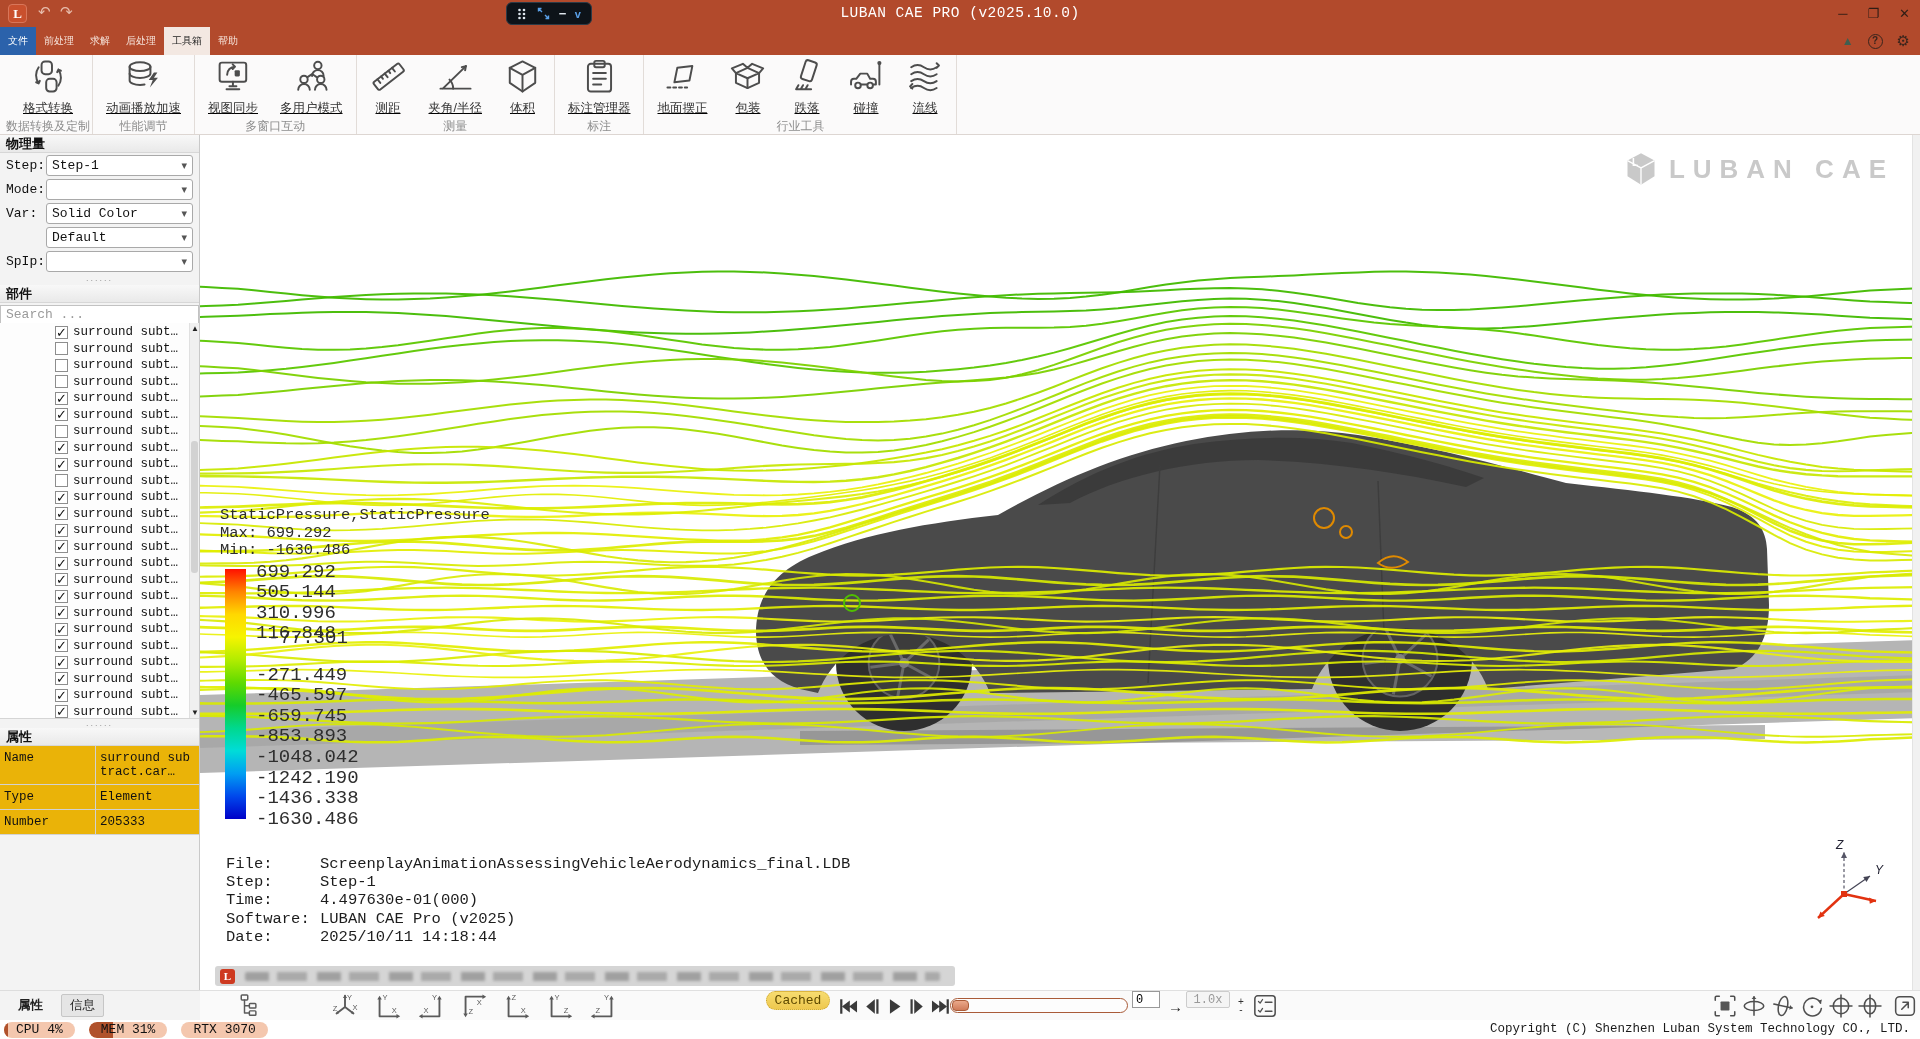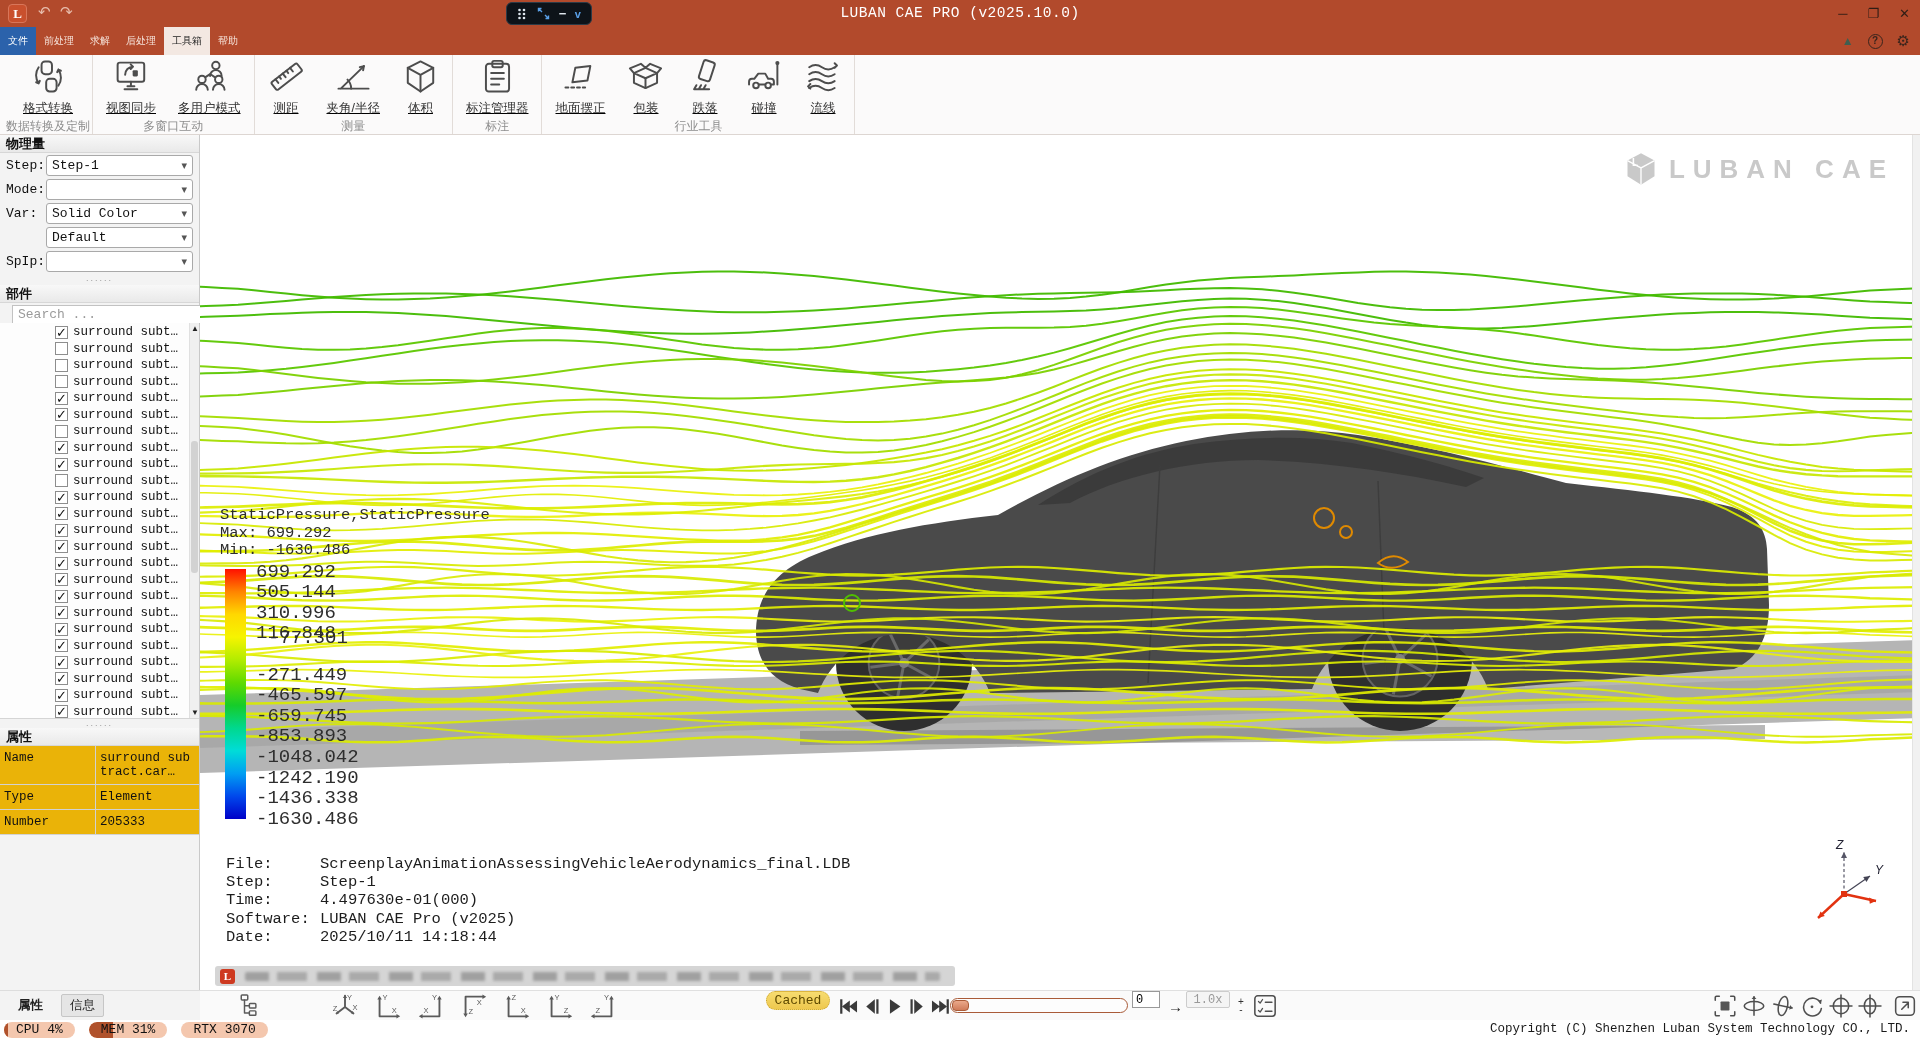--- a/index.html
+++ b/index.html
@@ -58,21 +58,21 @@
   .physics-fields { position:absolute; left:0; top:18px; width:100%; }
   .pfrow { display:flex; align-items:center; height:24px; padding:0 6px; }
   .pflabel { width:40px; font-size:13px; color:#111; font-family:"Liberation Mono",monospace; }
   .combo { flex:1; height:21px; background:#fff; border:1px solid #a9a9a9; border-radius:3px;
            display:flex; align-items:center; padding:0 5px; cursor:default; }
   .cval { flex:1; font-size:13px; font-family:"Liberation Mono",monospace; color:#111;
           white-space:nowrap; overflow:hidden; }
   .caret { color:#555; font-size:11px; }
   .dots-handle { text-align:center; color:#9a9a9a; font-size:9px; letter-spacing:2px; height:9px; line-height:6px; }
   .parts-hd { position:absolute; top:150px; left:0; width:100%; }
-  .search-box { position:absolute; top:169px; left:12px; width:100%; height:19px; }
+  .search-box { position:absolute; top:169px; left:0; width:100%; height:19px; }
   .search-box input { width:100%; height:100%; border:1px solid #c2c2c2; background:#fff;
                       font-size:13px; font-family:"Liberation Mono",monospace; color:#333; padding:0 5px; }
   .search-box input::placeholder { color:#9a9a9a; }
   .parts-wrap { position:absolute; top:188px; left:0; width:100%; height:396px; background:#fdfdfd;
                 border-bottom:1px solid #d5d5d5; overflow:hidden; }
   .parts-list { position:absolute; left:0; top:1px; width:190px; }
   .prow { display:flex; align-items:center; height:16.5px; padding-left:55px; }
   .cb { width:13px; height:13px; border:1px solid #8d8d8d; background:#fff; margin-right:5px;
         position:relative; flex:none; }
   .cb.checked::after { content:"✓"; position:absolute; left:0px; top:-2px; font-size:13px;
@@ -222,20 +222,34 @@
             <div class="rbtn">
               <span class="ricon"><svg viewBox="0 0 32 32">
                   <rect x="10" y="3" width="9" height="11" rx="3"></rect>
                   <rect x="14" y="18" width="9" height="11" rx="3"></rect>
                   <path d="M7.5 8c-3 4.2-3 9.8 0 14M7.5 22l-2.2-1M7.5 22l1-2.3M24.5 24c3-4.2 3-9.8 0-14M24.5 10l2.2 1M24.5 10l-1 2.3"></path>
                 </svg></span>
               <div class="rlabel">格式转换</div>
             </div>
           </div>
           <div class="rgname">数据转换及定制</div>
+        </div>
+        <div class="rgroup">
+          <div class="rbtns">
+            <div class="rbtn">
+              <span class="ricon"><svg viewBox="0 0 32 32">
+                  <ellipse cx="13" cy="7.5" rx="9" ry="3.8"></ellipse>
+                  <path d="M4 7.5v6c0 2.1 4 3.8 9 3.8s9-1.7 9-3.8v-6"></path>
+                  <path d="M4 13.5v6c0 2.1 4 3.8 9 3.8 1.4 0 2.7-.1 3.9-.4"></path>
+                  <path d="M25 12.5l-4.5 6.5h3.5l-2.5 6.5 7-8.5H25l3-4.5z" fill="#4d4d4d" stroke="none"></path>
+                </svg></span>
+              <div class="rlabel">动画播放加速</div>
+            </div>
+          </div>
+          <div class="rgname">性能调节</div>
         </div>
         <div class="rgroup">
           <div class="rbtns">
             <div class="rbtn">
               <span class="ricon"><svg viewBox="0 0 32 32">
                   <rect x="4" y="4" width="23" height="16.5" rx="2"></rect>
                   <path d="M15.5 20.5v4M10 27h11M12.5 24.5h6"></path>
                   <path d="M10.5 14.5c0-4 3-7 6.8-7M17.3 7.5l-2-2M17.3 7.5l-2 2"></path>
                   <rect x="17" y="10.5" width="4.5" height="5.5" rx="1" fill="#4d4d4d" stroke="none"></rect>
                 </svg></span>

